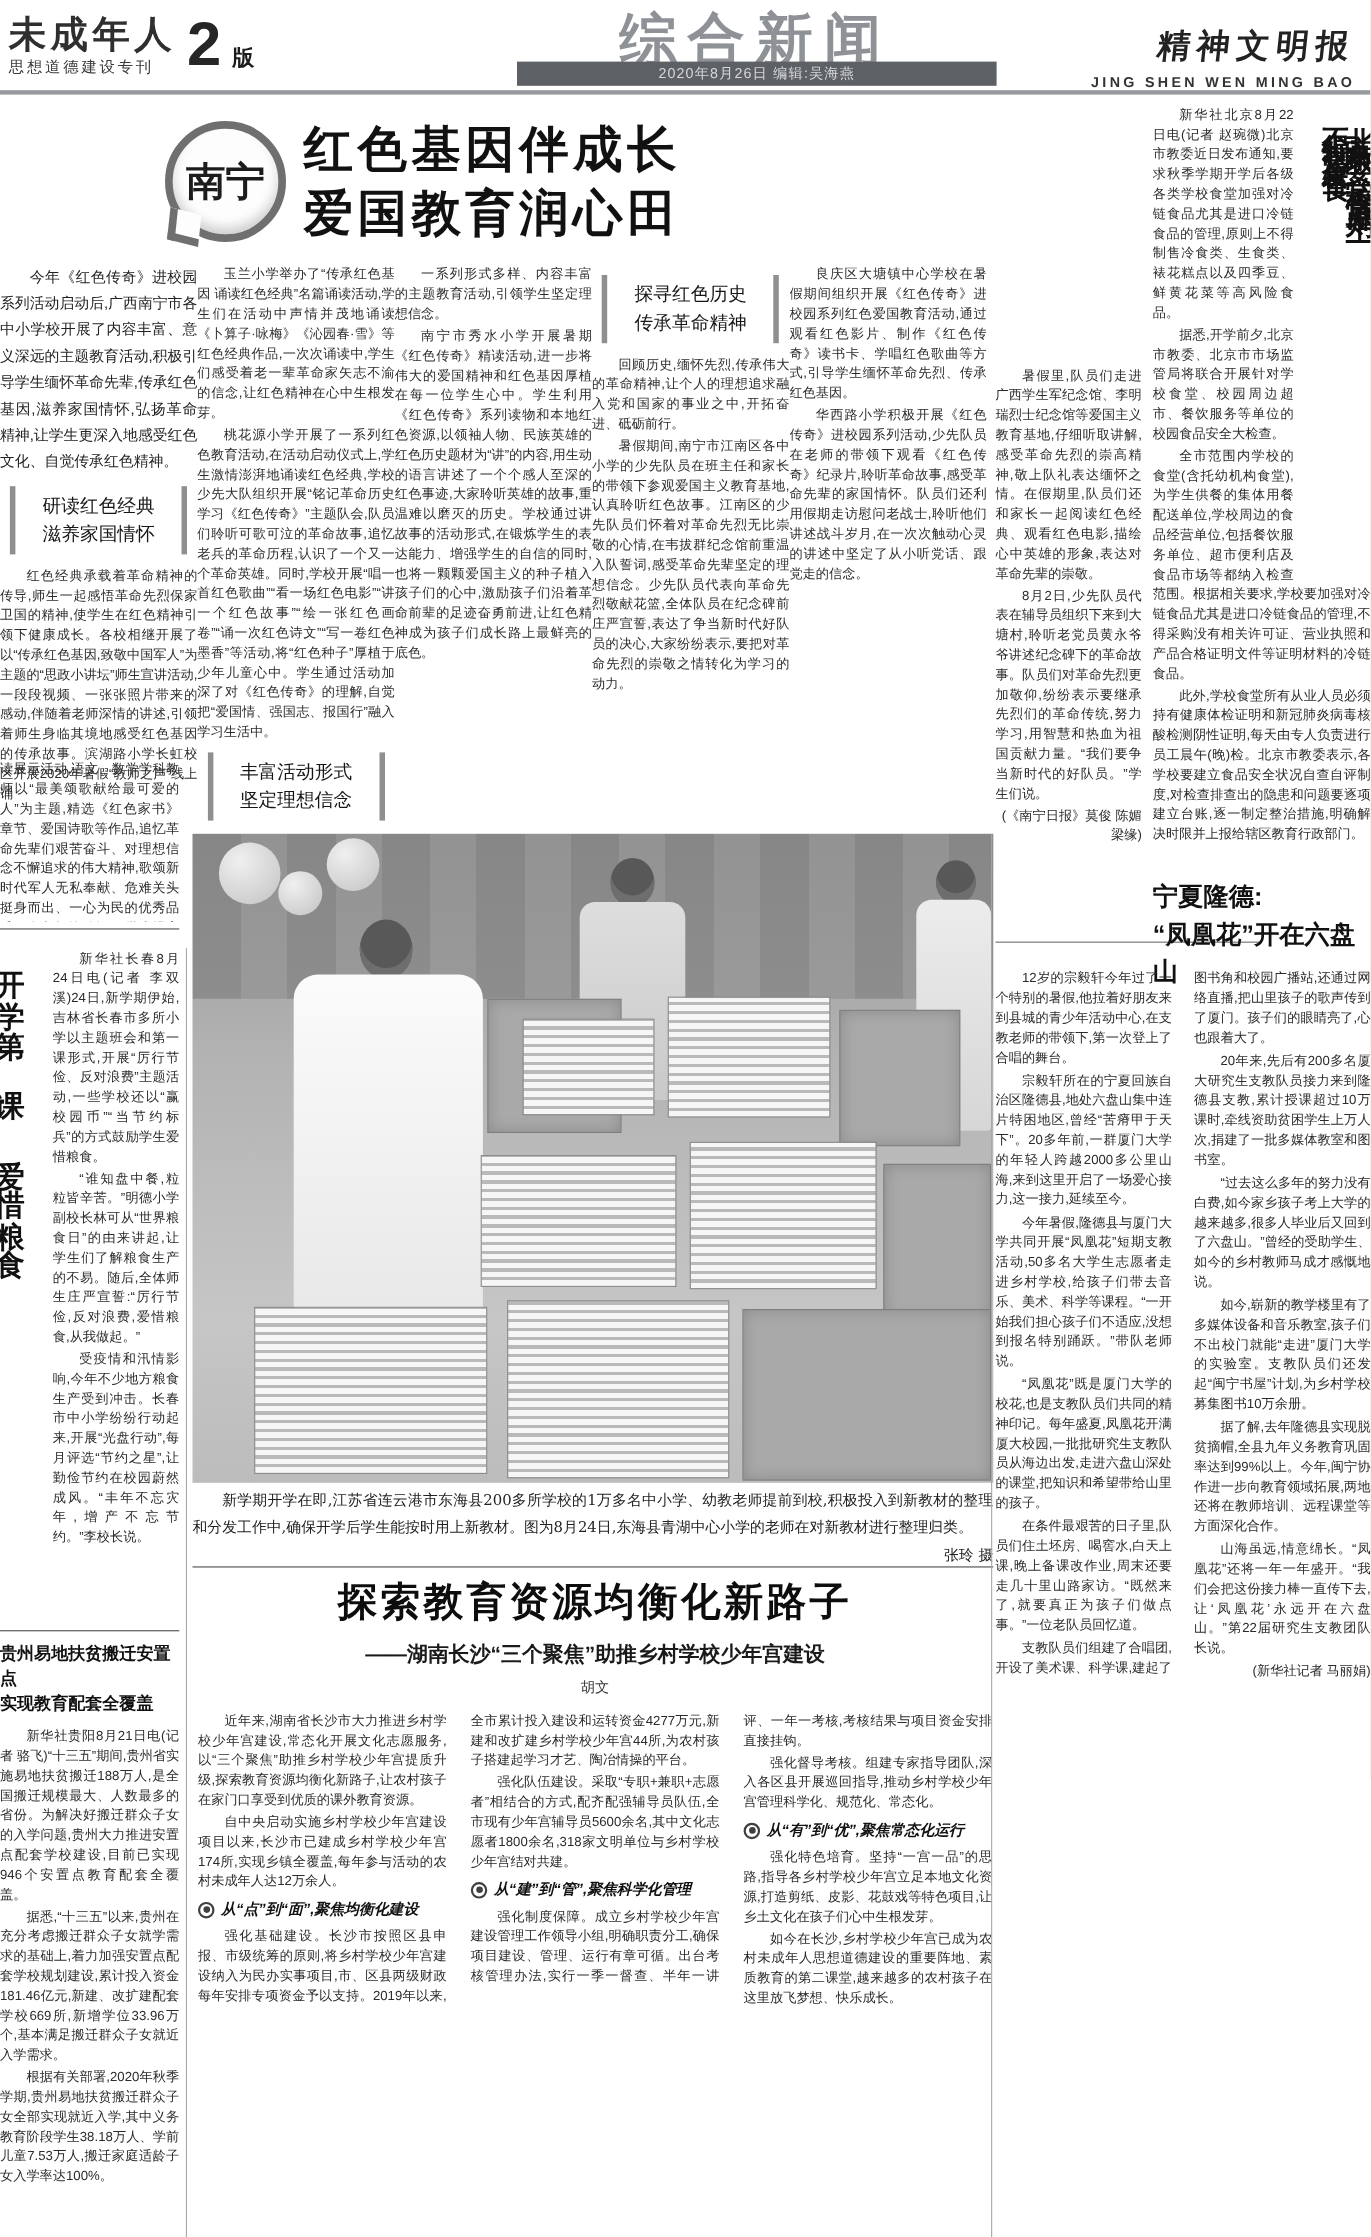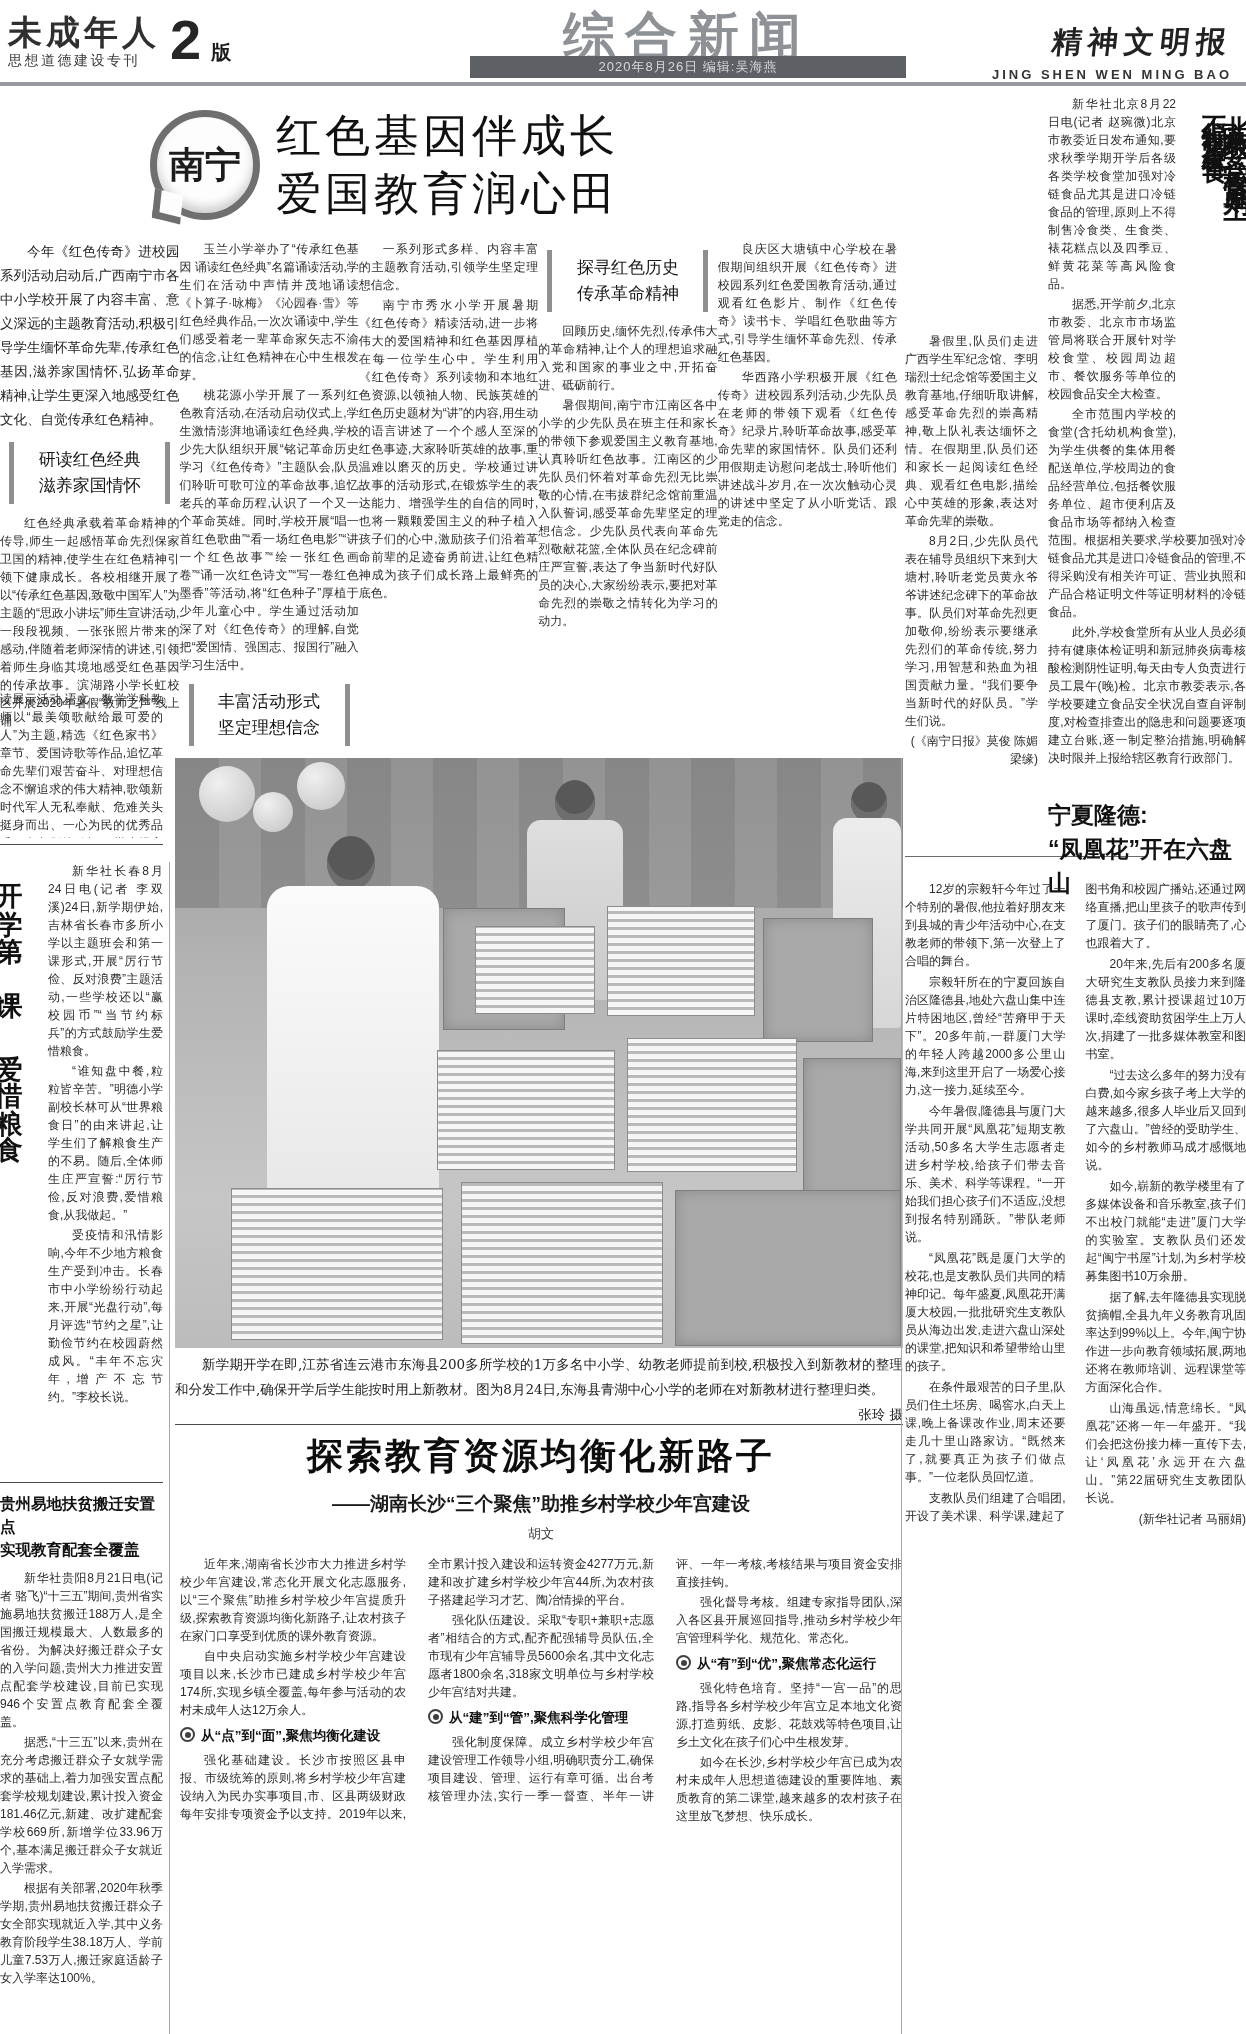--- a/index.html
+++ b/index.html
@@ -25,21 +25,21 @@
   .hdr-mast-py{font-size:13px;font-weight:bold;letter-spacing:3px;color:#333;margin-top:4px;}
   .hdr-rule{left:0;top:82px;width:1246px;height:4px;background:#96999d;}
 
   
   .lead-head{left:150px;top:100px;width:760px;height:130px;display:flex;align-items:center;gap:16px;}
   .badge{width:96px;height:96px;border-radius:50%;border:7px solid #6f6f6f;background:#fdfdfd;
          box-shadow:inset 0 -6px 10px #cfcfcf,0 0 0 3px #fff inset;display:flex;align-items:center;justify-content:center;
          font-size:36px;font-weight:900;position:relative;}
   .badge::after{content:"";position:absolute;left:-4px;bottom:-8px;width:22px;height:22px;background:#fdfdfd;
                 border-left:7px solid #6f6f6f;border-bottom:7px solid #6f6f6f;transform:rotate(14deg) skew(8deg);}
-  .lead-title{font-size:45px;font-weight:400;letter-spacing:4px;line-height:58px;color:#111;}
+  .lead-title{font-size:45px;font-weight:700;letter-spacing:4px;line-height:58px;color:#111;}
   .lead-body{left:0;top:240px;width:897px;height:514px;display:flex;}
   .lcol{flex:1 1 0;overflow:hidden;}
   .lead-intro{font-size:13.5px;line-height:24px;text-align:justify;color:#222;}
   .subbox{width:82%;margin:10px auto 10px auto;border-left:5px solid #8f8f8f;border-right:5px solid #8f8f8f;
           padding:5px 2px;text-align:center;font-size:17px;font-weight:normal;line-height:26px;color:#161616;}
   .lead-c6{left:905px;top:332px;width:133px;height:505px;overflow:hidden;}
   .credit-line{text-indent:0;text-align:right;}
   .lead-c1cont{left:0;top:690px;width:163px;height:148px;overflow:hidden;}
 
   
@@ -81,22 +81,22 @@
   .caption{left:175px;top:1352px;width:728px;font-family:"DejaVu Serif",serif;
            font-size:13.5px;line-height:25px;text-align:justify;color:#222;}
   .cap-credit{float:right;text-indent:0;margin-left:12px;}
 
   
   .cs{left:180px;top:1432px;width:722px;height:600px;}
   .cs-title{text-align:center;font-size:36px;font-weight:900;letter-spacing:3px;color:#0d0d0d;}
   .cs-sub{text-align:center;font-size:19px;font-weight:bold;margin-top:10px;color:#1a1a1a;}
   .cs-byline{text-align:center;font-size:13px;margin-top:8px;color:#333;}
   .cs-body{margin-top:12px;height:452px;column-count:3;column-gap:22px;overflow:hidden;}
-  .sechead{display:flex;align-items:flex-start;gap:6px;font-size:13.5px;font-weight:bold;margin:8px 0 6px 0;
-           break-inside:avoid;color:#111;}
+  .sechead{display:flex;align-items:center;gap:6px;font-size:13.5px;font-weight:bold;margin:8px 0 6px 0;
+           break-inside:avoid;color:#111;font-style:italic;}
   .secdot{flex:0 0 auto;width:11px;height:11px;border:2.5px solid #3f3f3f;border-radius:50%;position:relative;}
   .secdot::after{content:"";position:absolute;left:2.5px;top:2.5px;width:6px;height:6px;background:#3f3f3f;border-radius:50%;}
 </style>
 </head>
 <body>
 
 <div id="page">
 
   <div class="abs hdr-left">
     <div>

